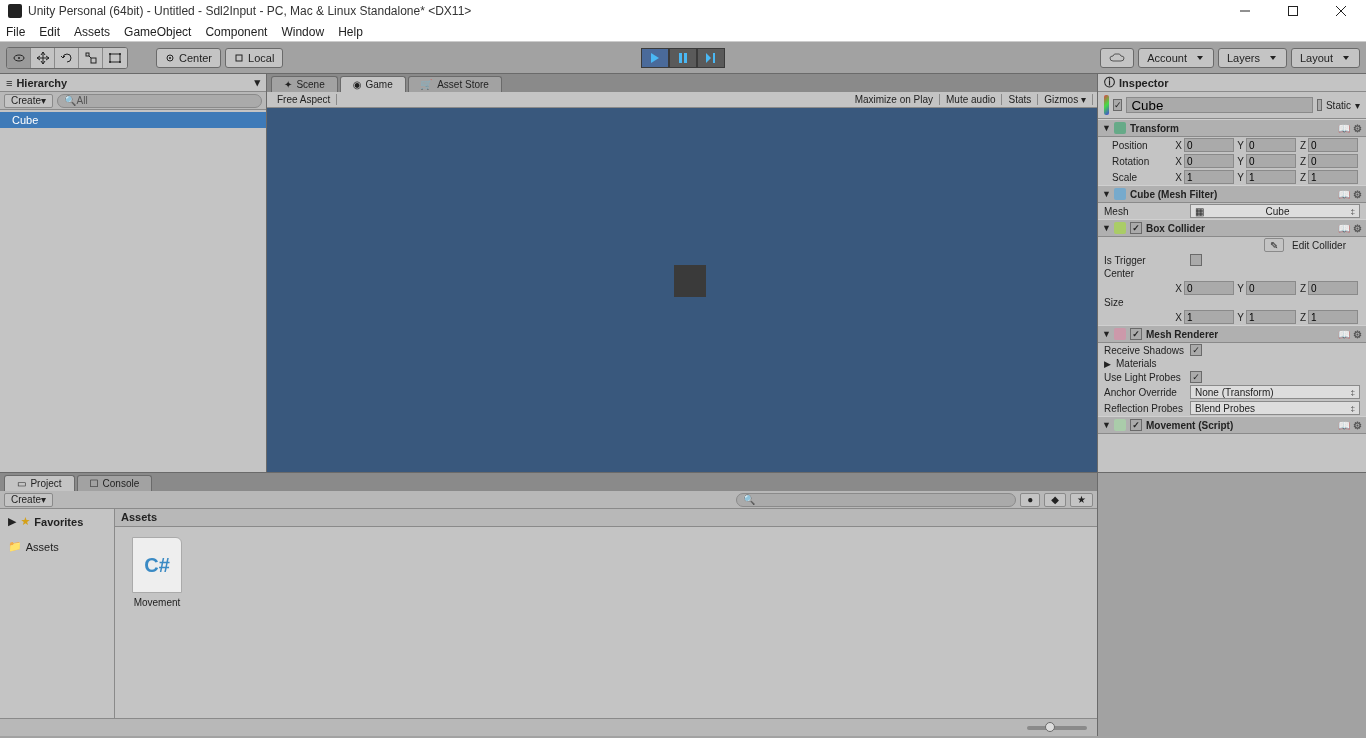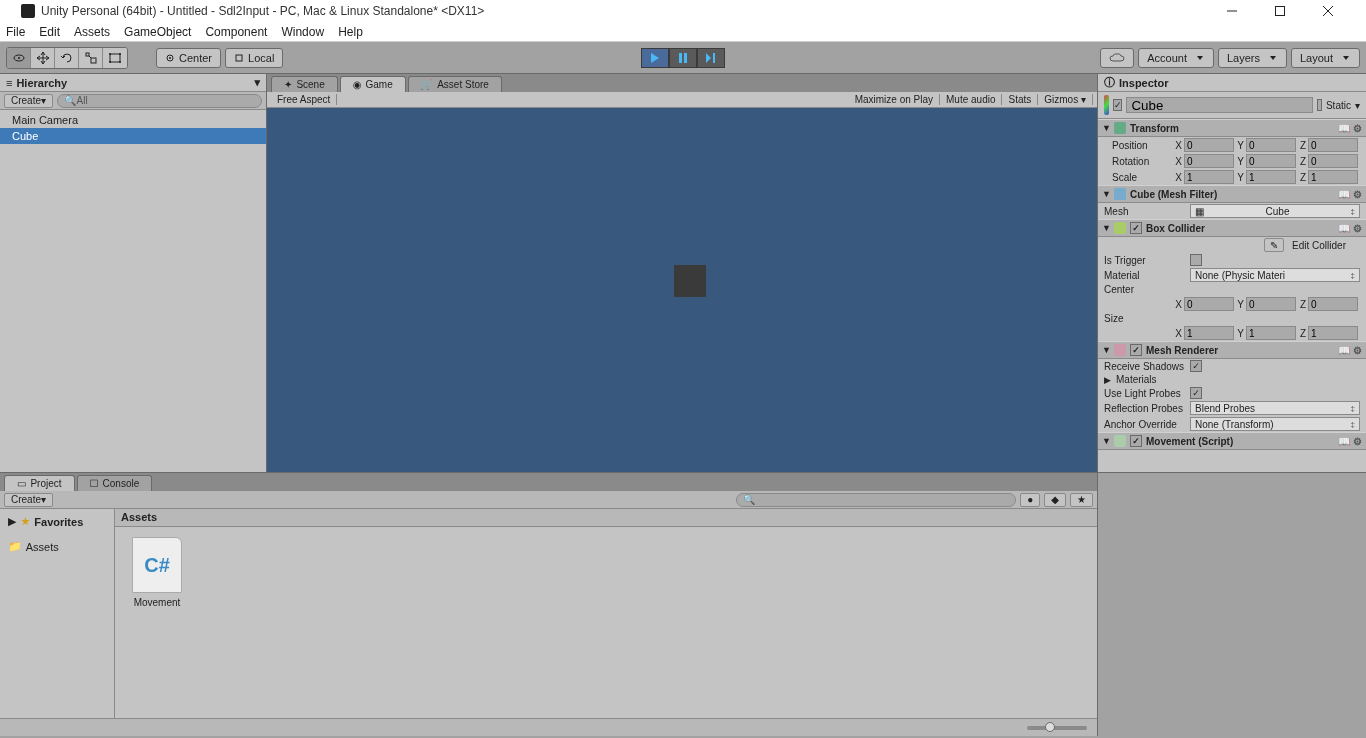--- a/index.html
+++ b/index.html
@@ -1,18 +1,18 @@
 <!DOCTYPE html>
 <html><head>
 <meta charset="utf-8">
 <style>
 * { margin: 0; padding: 0; box-sizing: border-box; font-family: Arial, sans-serif; }
 body { width: 1366px; height: 738px; background: #a2a2a2; font-size: 11px; color: #222; overflow: hidden; }
 
-.titlebar { height: 22px; background: #fff; display: flex; align-items: center; padding: 0 21px; justify-content: space-between; }
+.titlebar { height: 22px; background: #fff; display: flex; align-items: center; padding: 0 8px; justify-content: space-between; }
 .titlebar-left { display: flex; align-items: center; gap: 6px; }
 .titlebar-icon { width: 14px; height: 14px; background: #222; border-radius: 2px; }
 .titlebar-title { color: #333; font-size: 12px; }
 .titlebar-right { display: flex; gap: 14px; }
 .win-btn { width: 34px; height: 20px; display: flex; align-items: center; justify-content: center; cursor: pointer; }
 
 .menubar { height: 20px; background: #fff; display: flex; align-items: center; padding: 0 6px; gap: 14px; font-size: 12px; border-bottom: 1px solid #ccc; }
 .menu-item { cursor: pointer; }
 
 .toolbar { height: 32px; background: #a2a2a2; display: flex; align-items: center; padding: 0 6px; gap: 4px; border-bottom: 1px solid #6a6a6a; }
@@ -220,21 +220,20 @@
     <div class="panel-tab">
       <span>≡</span>
       <span>Hierarchy</span>
       <span style="margin-left:auto;">▾</span>
     </div>
     <div class="panel-subbar">
       <div class="mini-btn"><span>Create</span> ▾</div>
       <div class="search-field">🔍 <span>All</span></div>
     </div>
     <div class="hier-list">
-      <div class="hier-item">Main Camera</div>
       <div class="hier-item selected">Cube</div>
     </div>
   </div>
 
   <div class="center-panel">
     <div class="center-tabs">
       <div class="center-tab">
           <span>✦</span>
           <span>Scene</span>
         </div>
@@ -337,26 +336,20 @@
     </div>
     <div class="insp-row" style="justify-content:flex-end; padding-right:20px;">
       <div class="mini-btn" style="width:20px;justify-content:center;">✎</div>
       <span style="margin-left:4px;">Edit Collider</span>
     </div>
     <div class="insp-row">
         <span class="insp-label">Is Trigger</span>
         <span class="checkbox"></span>
       </div>
     <div class="insp-row">
-        <span class="insp-label">Material</span>
-        <div class="insp-dd">
-          <span>None (Physic Materi</span>
-        </div>
-      </div>
-    <div class="insp-row">
         <span>Center</span>
       </div>
     <div class="vector3">
         <span class="vlabel"></span>
         <span class="axis">X</span>
         <input class="vfield" value="0" style="">
         <span class="axis">Y</span>
         <input class="vfield" value="0" style="">
         <span class="axis">Z</span>
         <input class="vfield" value="0" style="">
@@ -390,29 +383,29 @@
       </div>
     <div class="insp-row">
         <span class="comp-collapse">▶</span>
         <span>Materials</span>
       </div>
     <div class="insp-row">
         <span class="insp-label">Use Light Probes</span>
         <span class="checkbox checked"></span>
       </div>
     <div class="insp-row">
+        <span class="insp-label">Anchor Override</span>
+        <div class="insp-dd">
+          <span>None (Transform)</span>
+        </div>
+      </div>
+    <div class="insp-row">
         <span class="insp-label">Reflection Probes</span>
         <div class="insp-dd">
           <span>Blend Probes</span>
-        </div>
-      </div>
-    <div class="insp-row">
-        <span class="insp-label">Anchor Override</span>
-        <div class="insp-dd">
-          <span>None (Transform)</span>
         </div>
       </div>
 
     <div class="component-header">
       <span class="comp-collapse">▼</span>
         <span class="comp-icon" style="background:#aca;"></span>
       <span class="checkbox checked"></span>
       <span>Movement (Script)</span>
       <span class="gear-icon">
           <span>📖</span> 

